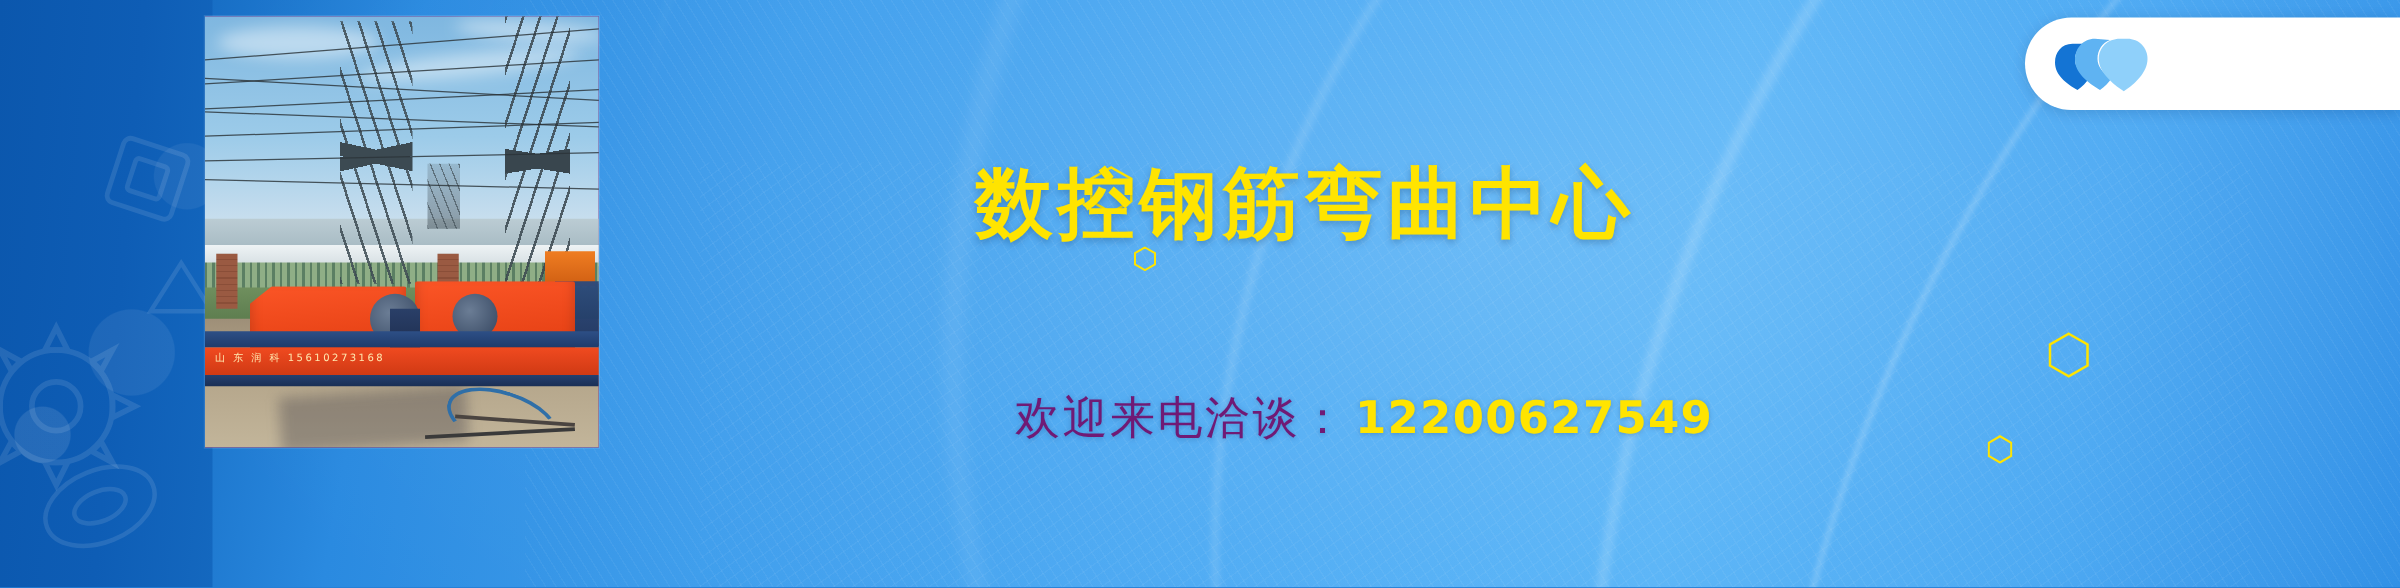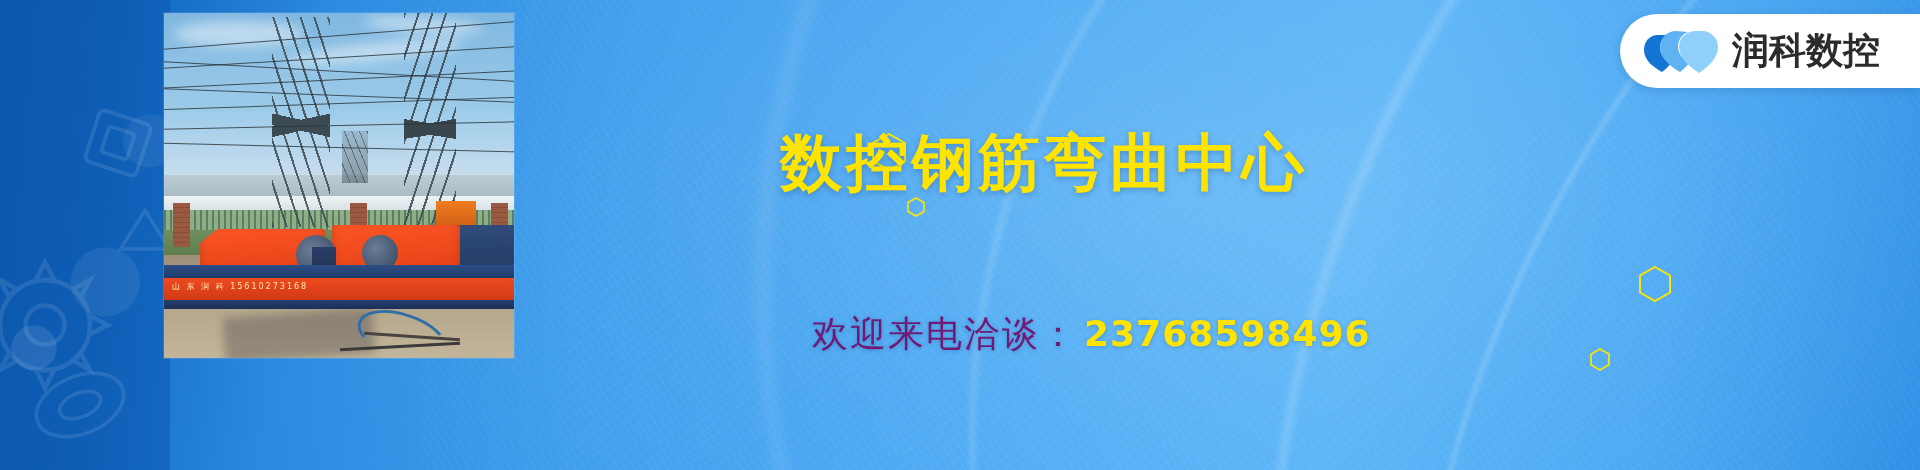--- a/index.html
+++ b/index.html
@@ -86,21 +86,21 @@
   }
   .gear-wm{position:absolute;opacity:.10;}
   .gear-wm.g1{left:-30px;top:250px;}
   .gear-wm.g2{left:70px;top:95px;}
   .gear-wm.g3{left:20px;top:345px;}
   .gear-wm.g4{left:110px;top:200px;}
 
   
   .photo-frame{
     position:absolute;left:164px;top:13px;
-    width:350px;height:345px;
+    width:315px;height:345px;
     overflow:hidden;
     box-shadow:0 0 0 1px rgba(255,255,255,.12);
     background:#701a75;
   }
   .photo{position:absolute;inset:0;overflow:hidden;}
   
   .ph-sky{position:absolute;left:0;top:0;width:100%;height:62%;
      background:linear-gradient(180deg,#7fb7e0 0%,#9ccbe9 45%,#cadfee 78%,#dfe9ee 100%);}
   .ph-cloud{position:absolute;background:rgba(255,255,255,.45);border-radius:50%;filter:blur(6px);}
   .ph-cloud.c1{left:10px;top:8px;width:130px;height:26px;}
@@ -351,27 +351,26 @@
   </div>
   <div class="hex" style="left:1590px;top:348px;">
     <svg width="20" height="23" viewBox="0 0 20 23">
       <polygon points="10,1 19,6.2 19,16.8 10,22 1,16.8 1,6.2" fill="none" stroke="#ffe400" stroke-width="1.7"></polygon>
     </svg>
   </div>
 
   <div class="headline">数控钢筋弯曲中心</div>
 
   <div class="subline">
-    <span class="sub-label">欢迎来电洽谈：</span><span class="sub-phone">23768598496</span>
+    <span class="sub-label">欢迎来电洽谈：</span><span class="sub-phone">12200627549</span>
   </div>
 
   <div class="logo">
     <div class="logo-mark">
       <svg width="78" height="48" viewBox="0 0 78 48">
         <path d="M16 8 C7 8 2 15 2 23 C2 33 11 40 20 45 C24 42 27 39 29 36 C22 31 18 26 18 21 C18 15 21 10 26 8 Z" fill="#1474d4"></path>
         <path d="M34 4 C24 4 18 12 18 21 C18 31 28 39 38 45 C42 42 45 39 47 36 C40 31 36 26 36 20 C36 13 40 7 46 5 Z" fill="#5fb3f2"></path>
         <path d="M54 4 C44 4 37 11 37 20 C37 31 48 40 57 46 C66 40 76 31 76 20 C76 11 69 4 60 4 C58 4 56 4 54 4 Z" fill="#8fd0fa"></path>
       </svg>
     </div>
-    <div class="logo-text">润科数控</div>
   </div>
 
 </div>
 
 </body></html>

